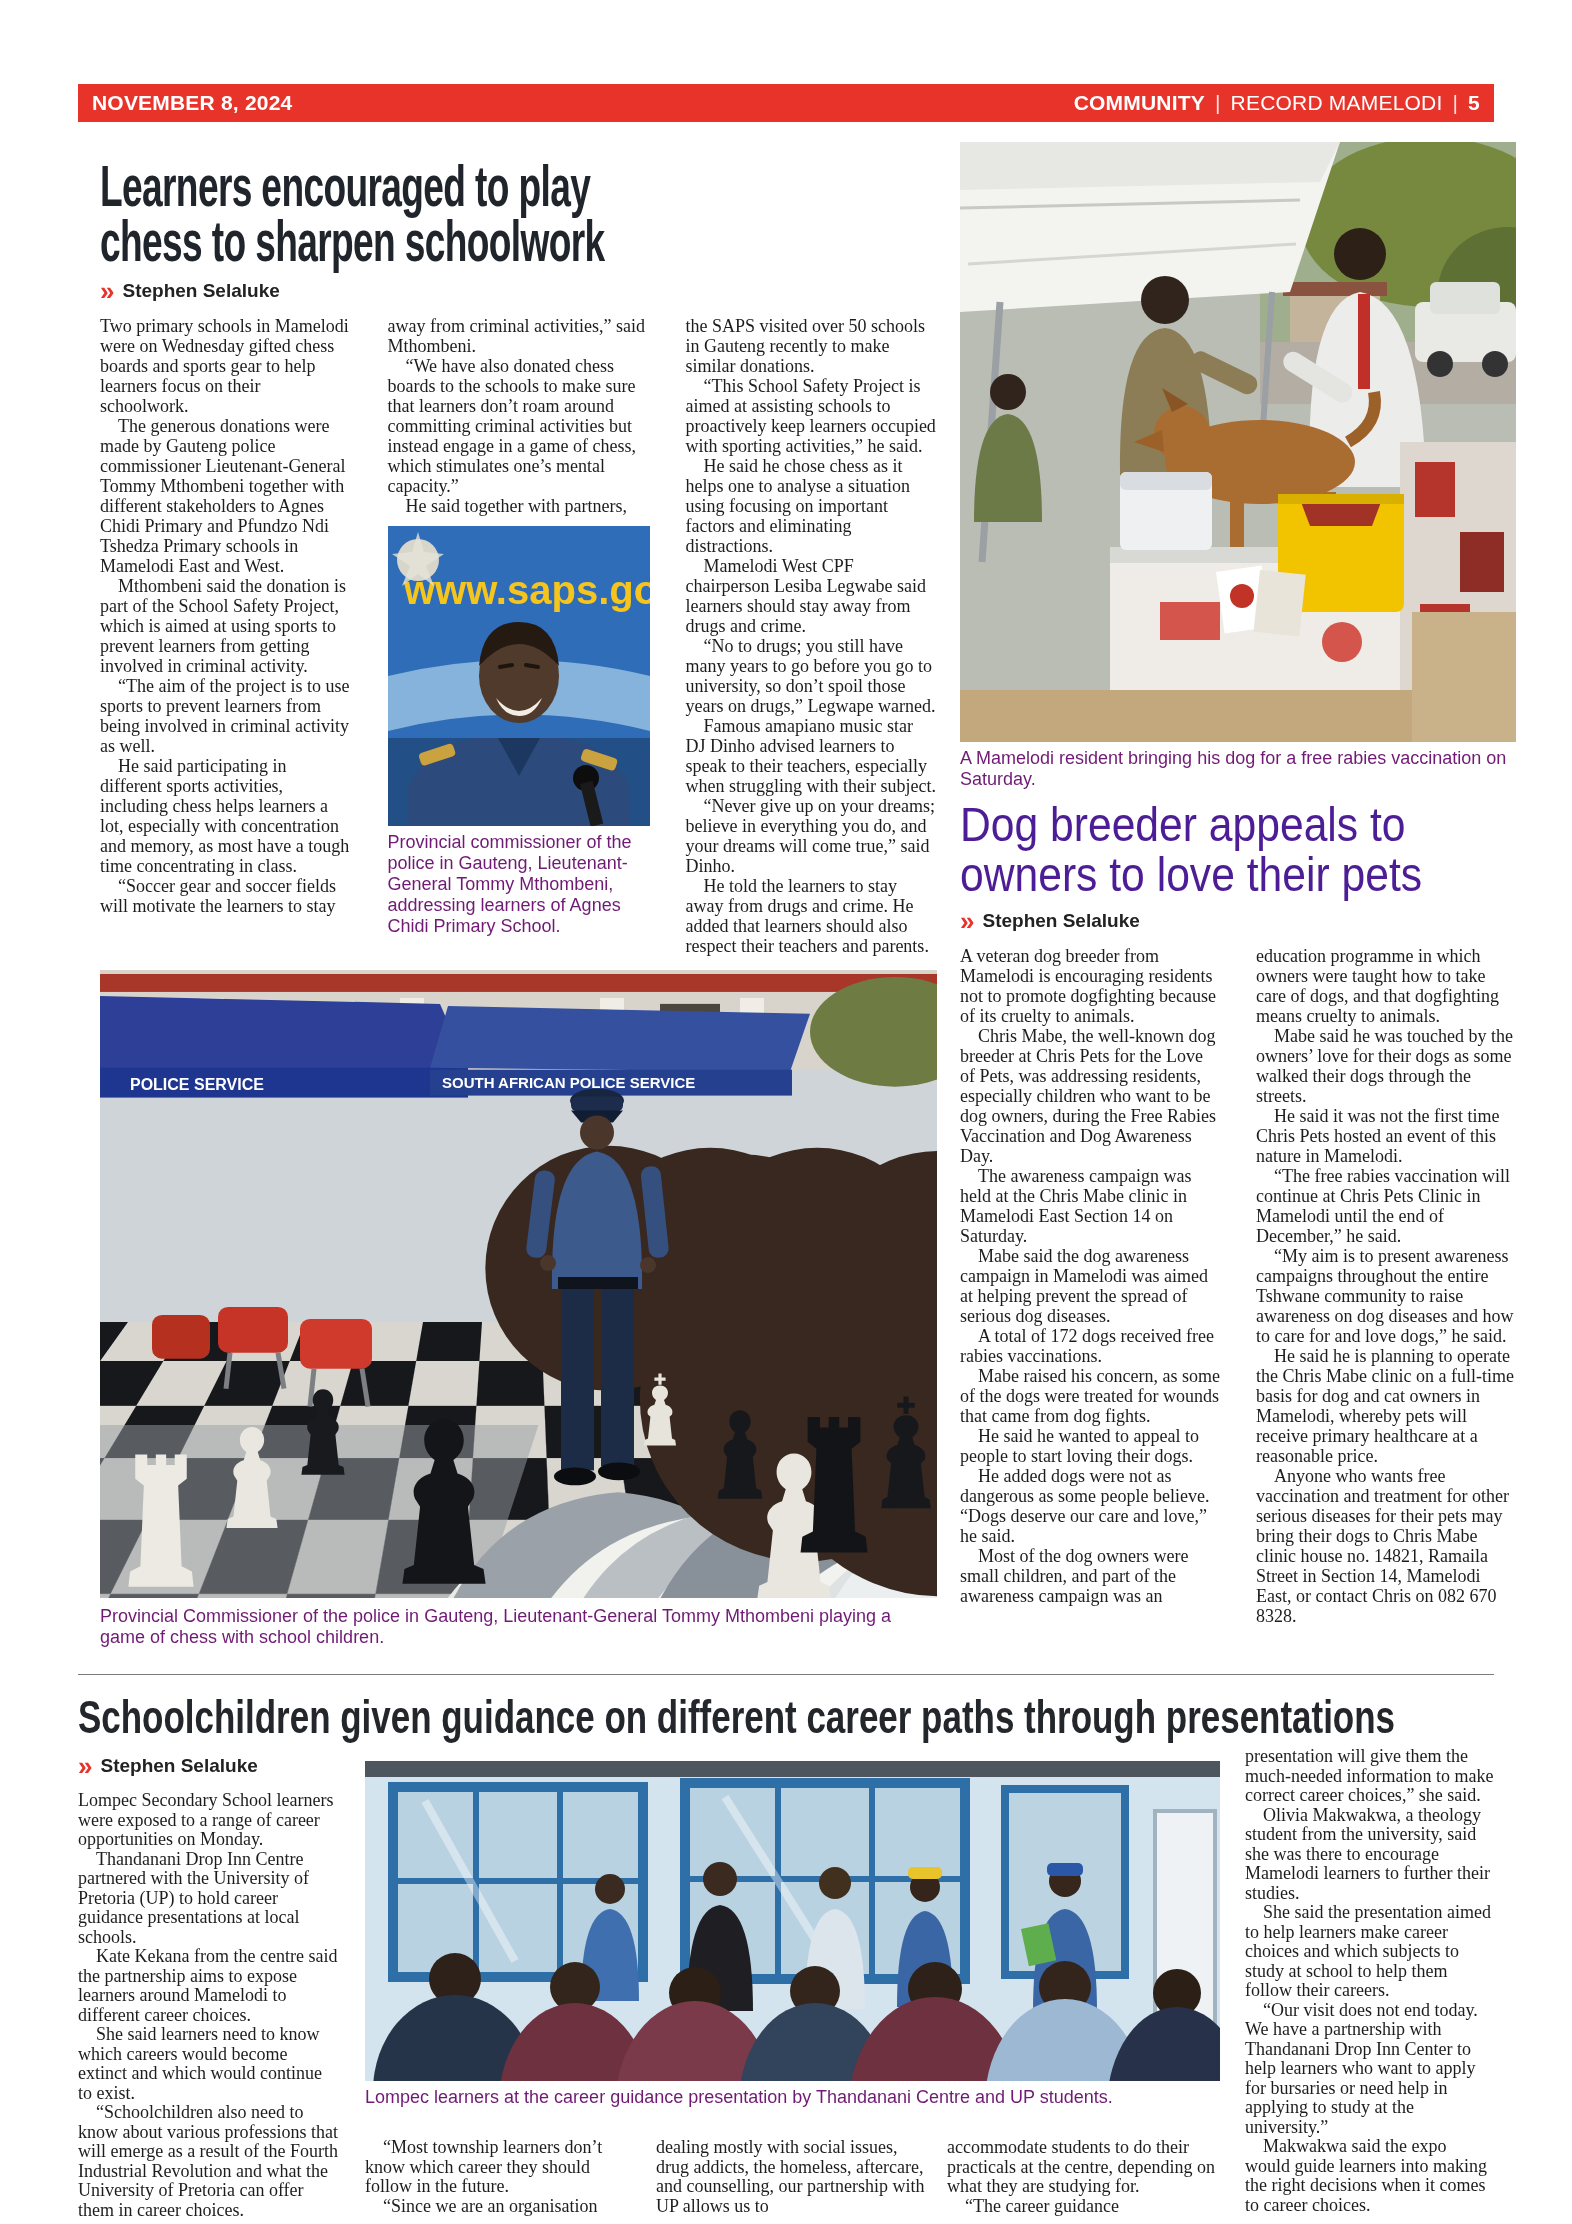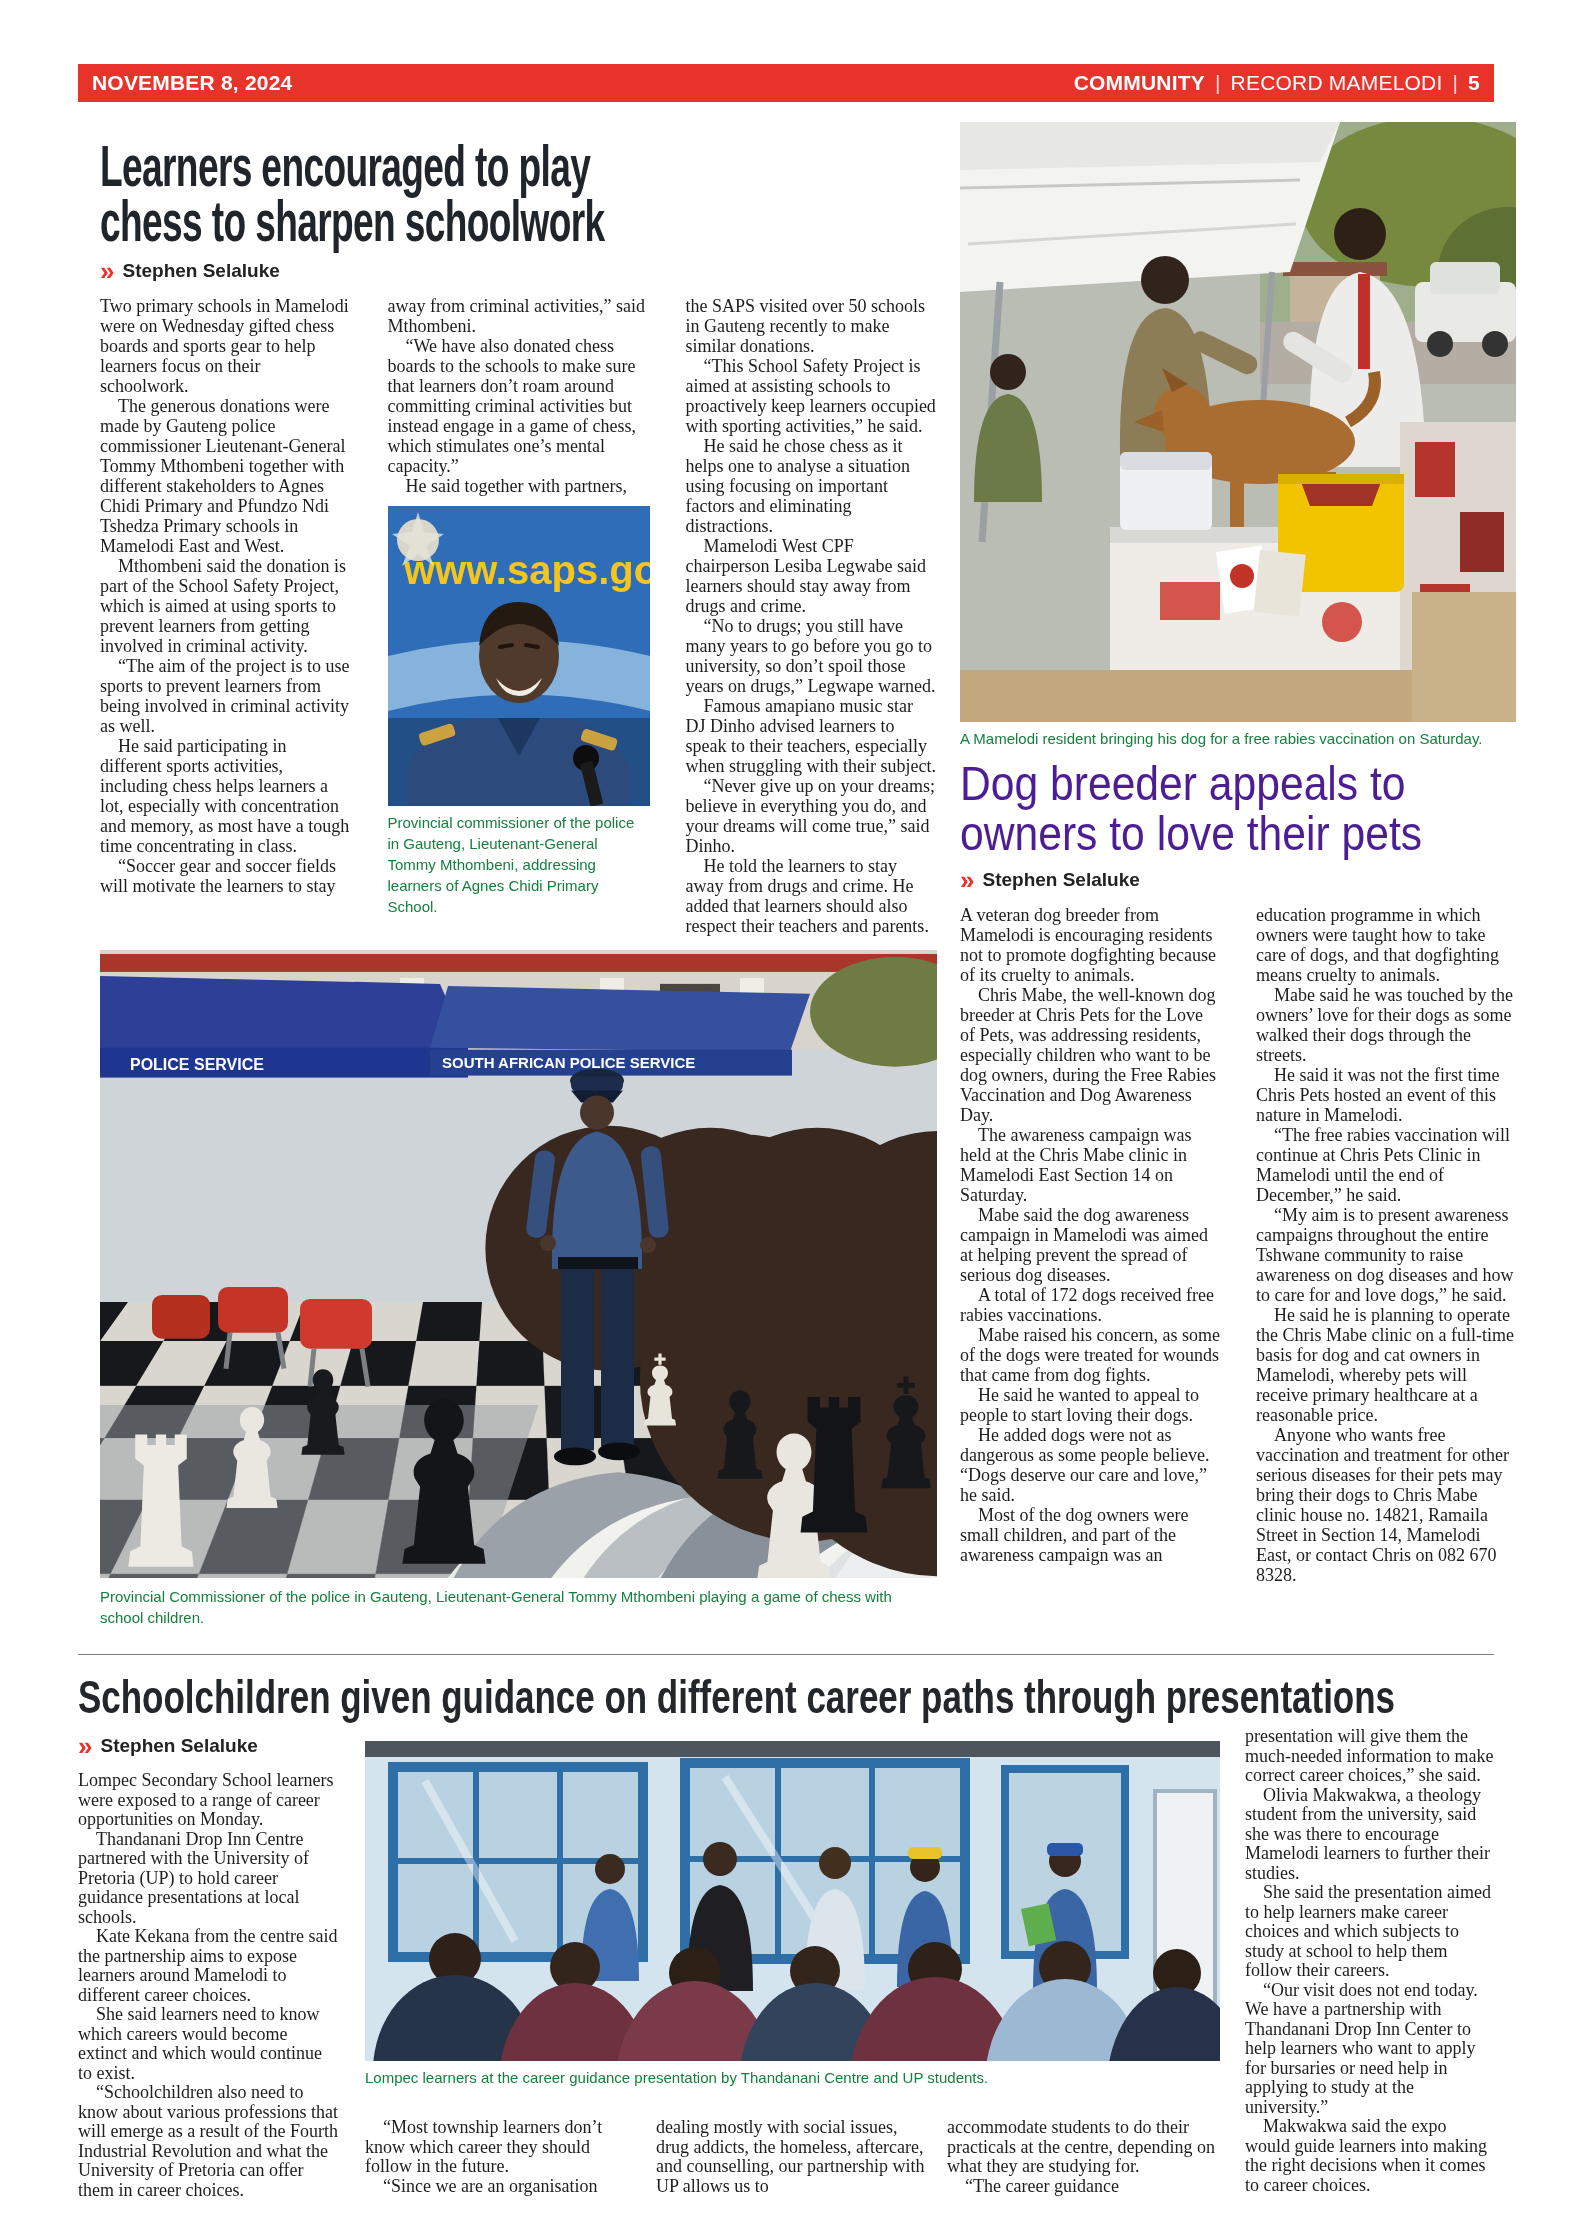--- a/index.html
+++ b/index.html
@@ -1,16 +1,16 @@
 <!DOCTYPE html>
 <html><head>
 <meta charset="utf-8">
 <style>
   html,body{margin:0;padding:0;background:#fff;}
-  .page{position:relative;width:1572px;height:2224px;padding:64px 78px 0;box-sizing:border-box;
+  .page{position:relative;width:1572px;height:2224px;padding:84px 78px 0;box-sizing:border-box;
         background:#fff;overflow:hidden;font-family:"Liberation Sans",sans-serif;color:#1d1d1f;}
   
   .masthead{display:flex;justify-content:space-between;align-items:center;background:#e8332a;
             color:#fff;height:38px;padding:0 14px;font-weight:700;font-size:21px;letter-spacing:.2px;}
   .masthead .sep{font-weight:300;opacity:.85;padding:0 10px;}
   .masthead .pub{font-weight:400;}
   
   .cond{display:inline-block;transform-origin:0 50%;white-space:nowrap;}
   .hl1{color:#20242b;font-weight:700;font-size:58px;line-height:.95;letter-spacing:-1px;margin:16px 0 10px;}
   .hl1 .cond{transform:scaleX(.64);}
@@ -23,21 +23,21 @@
   .byline .arrows{color:#e8332a;font-size:26px;font-weight:700;line-height:1;}
   .byline .bname{font-size:19px;font-weight:700;color:#222;}
   
   .bodytext p{margin:0;font-family:"Liberation Serif",serif;font-size:18px;line-height:20px;color:#1d1d1f;}
   .bodytext p + p{text-indent:18px;}
   .indent-first p:first-child{text-indent:18px;}
   .cols3{display:flex;gap:36px;}
   .cols3 .col{width:262px;}
   .cols2{display:flex;gap:36px;}
   .cols2 .col{width:266px;}
-  .caption{font-size:15px;line-height:21px;color:#15803d;margin:6px 0 0;}
+  .caption{font-size:18px;line-height:21px;color:#701a75;margin:6px 0 0;}
   figure{margin:0;}
   
   .toprow{display:flex;gap:23px;margin-top:20px;}
   .leftmain{width:837px;margin-left:22px;}
   .rightmain{width:556px;}
   
   .photo{position:relative;overflow:hidden;background:#cfd4d8;}
   .photo svg{display:block;width:100%;height:100%;}
   .ph-commissioner{width:262px;height:300px;margin-top:10px;}
   .ph-dog{width:556px;height:600px;}

